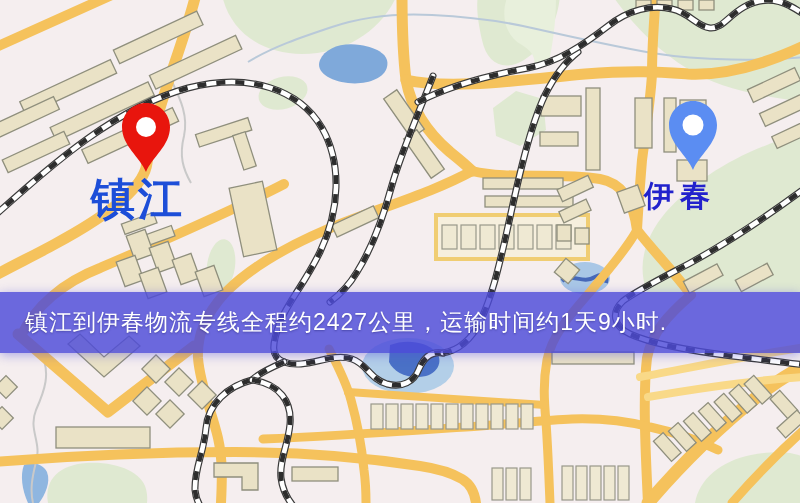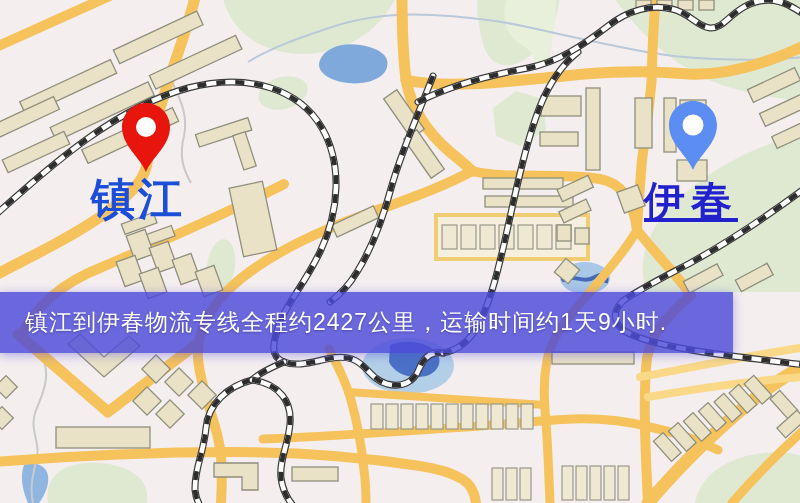--- a/index.html
+++ b/index.html
@@ -13,22 +13,22 @@
   .rail-a{fill:none;stroke:#3a3a3a;stroke-width:7;stroke-linecap:round;}
   .rail-b{fill:none;stroke:#ffffff;stroke-width:4.6;stroke-linecap:round;}
   .rail-c{fill:none;stroke:#2d2d2d;stroke-width:4.6;stroke-dasharray:9 10;}
   .green{fill:#dfe9d1;stroke:none;}
   .green2{fill:#e8f0dc;}
   .stream{fill:none;stroke:#b9c9d9;stroke-width:2;}
   .path-gray{fill:none;stroke:#c9c9c9;stroke-width:2;}
   .map-label{position:absolute;font-weight:bold;line-height:1;white-space:nowrap;
              text-shadow:0 0 2px rgba(255,255,255,.35);}
   #label-origin{left:91px;top:177px;font-size:44px;letter-spacing:3px;color:#1d4ed8;}
-  #label-dest{left:644px;top:181px;font-size:41px;letter-spacing:6px;color:#2222cc;text-decoration:underline;}
-  .banner{position:absolute;left:0;top:292px;width:733px;height:61px;
+  #label-dest{left:644px;top:181px;font-size:30px;letter-spacing:6px;color:#2222cc;}
+  .banner{position:absolute;left:0;top:292px;width:800px;height:61px;
           background:rgba(77,75,217,0.82);display:flex;align-items:center;
           box-shadow:0 2px 10px rgba(80,78,214,0.45);}
   .banner-text{color:#ffffff;font-size:23px;letter-spacing:1px;padding-left:25px;
                text-shadow:0 1px 2px rgba(40,40,120,.5);}
 </style>
 </head>
 <body>
 
 <div class="stage">
 

